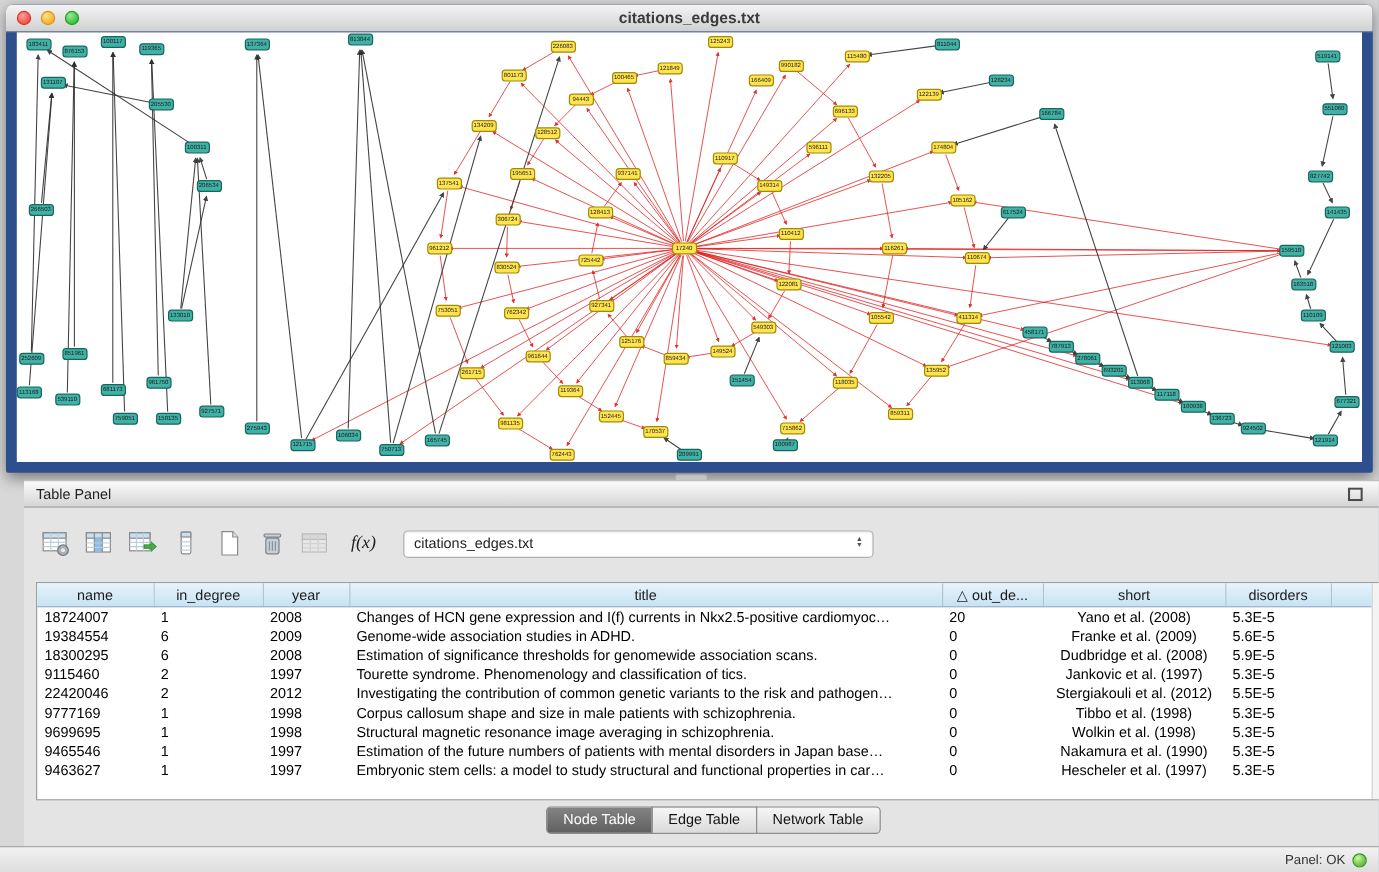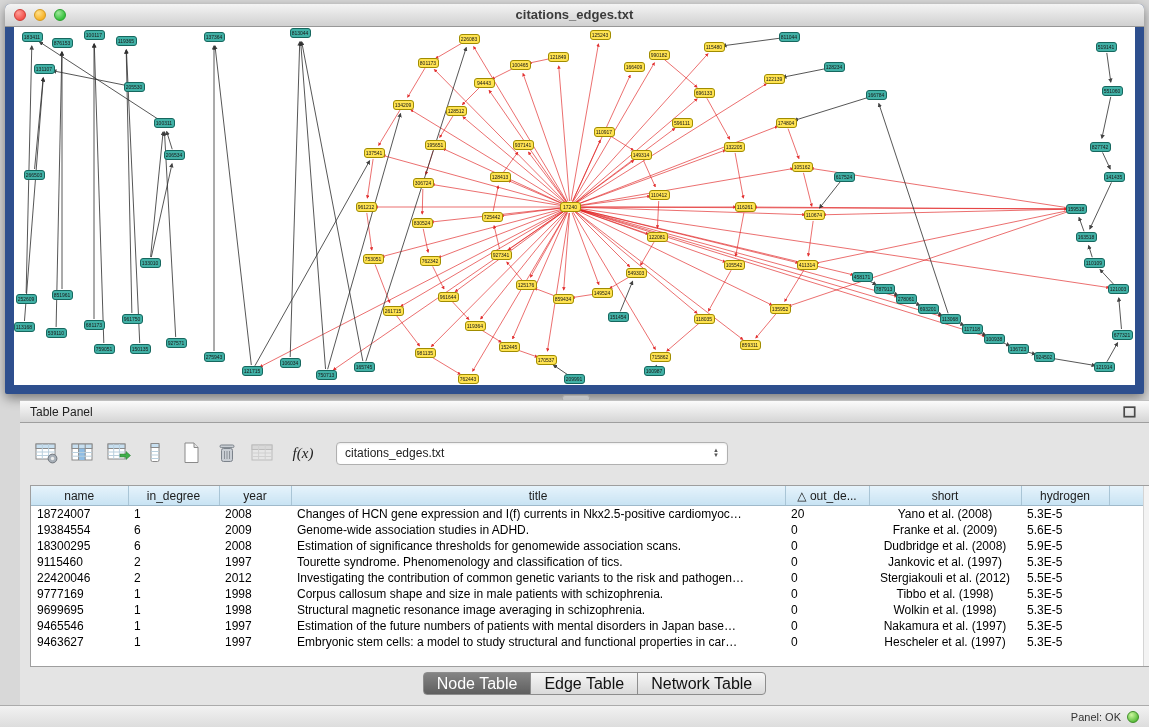--- a/index.html
+++ b/index.html
@@ -39,21 +39,21 @@
   .combo-arrows{display:flex;flex-direction:column;align-items:center;font-size:6px;line-height:5px;color:#555;}
 
   .table-area{position:absolute;left:10px;top:85px;width:1129px;height:182px;background:#fff;border:1px solid #9e9e9e;box-sizing:border-box;overflow:hidden;}
   .table-area table{border-collapse:collapse;table-layout:fixed;width:1113px;font-size:12px;}
   .table-area th{height:19px;background:linear-gradient(#e6f3fb,#c8e3f3);border-right:1px solid #a9c5d6;border-bottom:1px solid #9fb9ca;font-weight:normal;text-align:center;padding:0 2px;white-space:nowrap;overflow:hidden;color:#1c1c1c;}
   .table-area td{height:16px;padding:0 6px;white-space:nowrap;overflow:hidden;color:#000;}
   .table-area td.c-center{text-align:center;}
   .vscroll{position:absolute;right:0;top:0;bottom:0;width:14px;background:#f3f3f3;border-left:1px solid #d4d4d4;}
 
   .tabs{position:absolute;left:0;width:1149px;top:272px;display:flex;justify-content:center;}
-  .tab{height:21px;line-height:21px;padding:0 13px;font-size:16px;border:1px solid #8d8d8d;margin-left:-1px;background:linear-gradient(#f6f6f6,#dadada);color:#111;cursor:default;}
+  .tab{height:21px;line-height:21px;padding:0 13px;font-size:12px;border:1px solid #8d8d8d;margin-left:-1px;background:linear-gradient(#f6f6f6,#dadada);color:#111;cursor:default;}
   .tab:first-child{border-radius:4px 0 0 4px;margin-left:0;}
   .tab:last-child{border-radius:0 4px 4px 0;text-align:center;}
   .tab.sel{background:linear-gradient(#848484,var(--tab_selected,#5f5f5f));color:#fff;}
 
   
   .statusbar{position:absolute;left:0;top:705px;width:1149px;height:22px;background:linear-gradient(#f2f2f2,#dddddd);border-top:1px solid #ababab;display:flex;align-items:center;justify-content:flex-end;gap:6px;padding-right:10px;box-sizing:border-box;font-size:11px;color:#333;}
   .status-dot{width:12px;height:12px;border-radius:50%;background:radial-gradient(circle at 35% 30%,#cdf7a0,var(--status_green,#58bc3a) 75%);border:1px solid #3f8f28;box-sizing:border-box;}
 </style>
 </head>
 <body>
@@ -452,21 +452,21 @@
             <col style="width: 35px;">
           </colgroup>
         <thead>
             <tr>
               <th>name</th>
               <th>in_degree</th>
               <th>year</th>
               <th>title</th>
               <th>△ out_de...</th>
               <th>short</th>
-              <th>hydrogen</th>
+              <th>disorders</th>
               <th></th>
             </tr>
           </thead>
         <tbody>
             <tr>
               <td>18724007</td>
               <td>1</td>
               <td>2008</td>
               <td>Changes of HCN gene expression and I(f) currents in Nkx2.5-positive cardiomyoc…</td>
               <td>20</td>
@@ -533,21 +533,21 @@
               <td class="c-center">Wolkin et al. (1998)</td>
               <td>5.3E-5</td>
               <td></td>
             </tr>
             <tr>
               <td>9465546</td>
               <td>1</td>
               <td>1997</td>
               <td>Estimation of the future numbers of patients with mental disorders in Japan base…</td>
               <td>0</td>
-              <td class="c-center">Nakamura et al. (1997)</td>
+              <td class="c-center">Nakamura et al. (1990)</td>
               <td>5.3E-5</td>
               <td></td>
             </tr>
             <tr>
               <td>9463627</td>
               <td>1</td>
               <td>1997</td>
               <td>Embryonic stem cells: a model to study structural and functional properties in car…</td>
               <td>0</td>
               <td class="c-center">Hescheler et al. (1997)</td>

